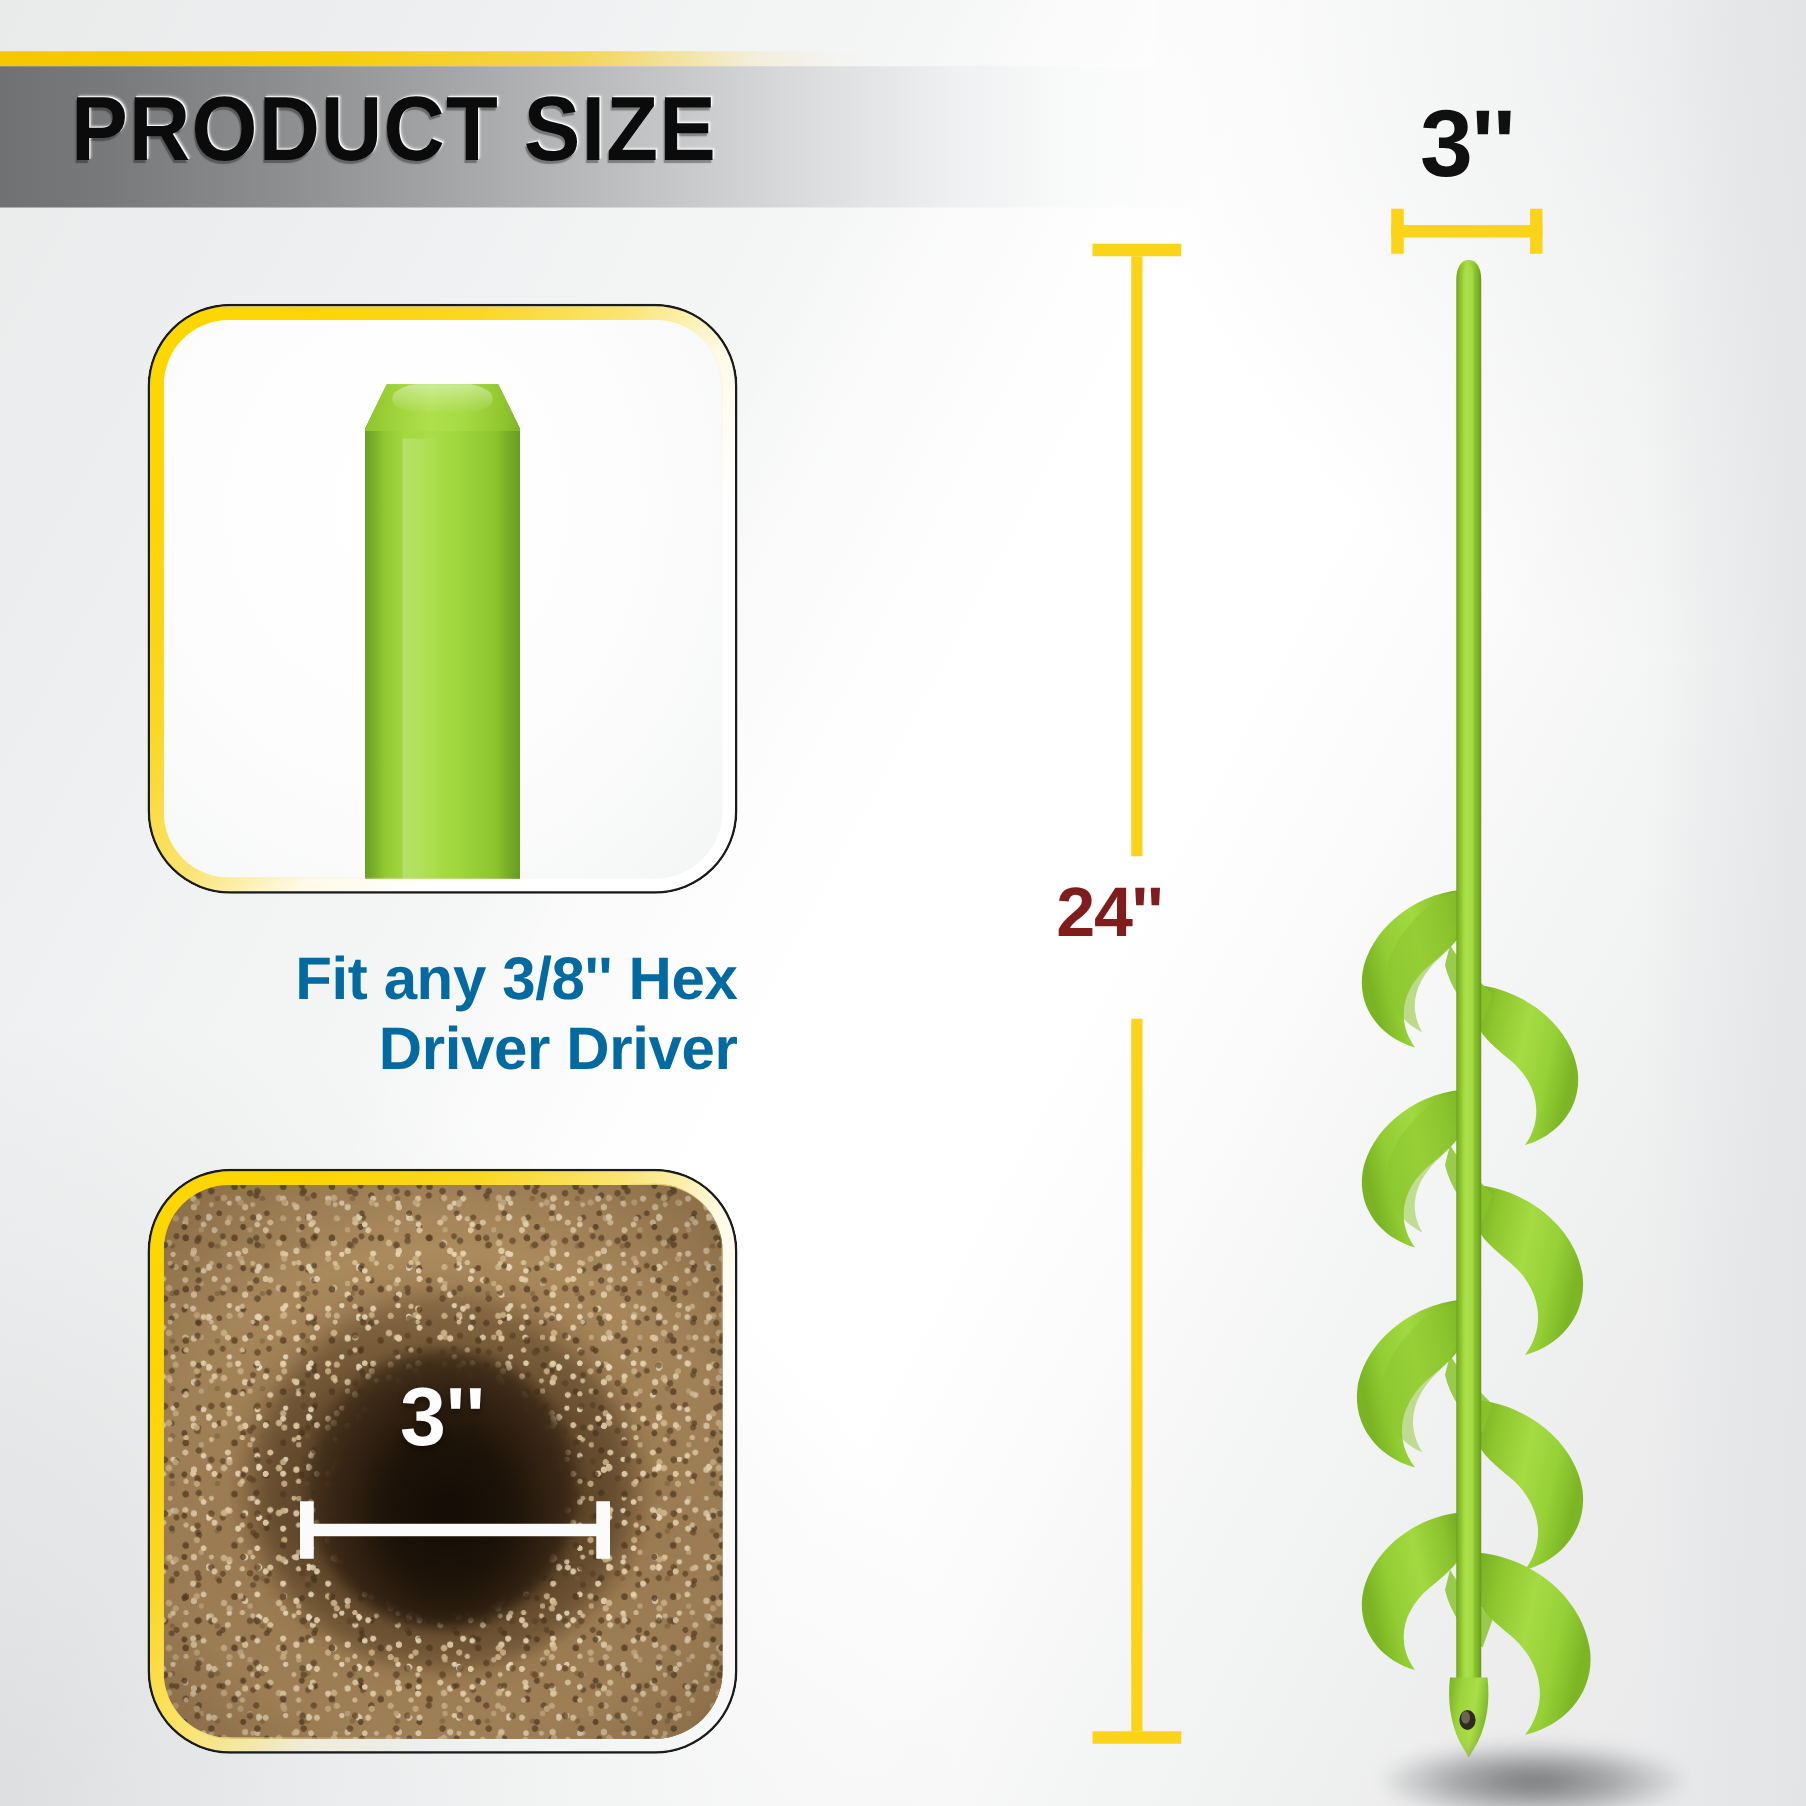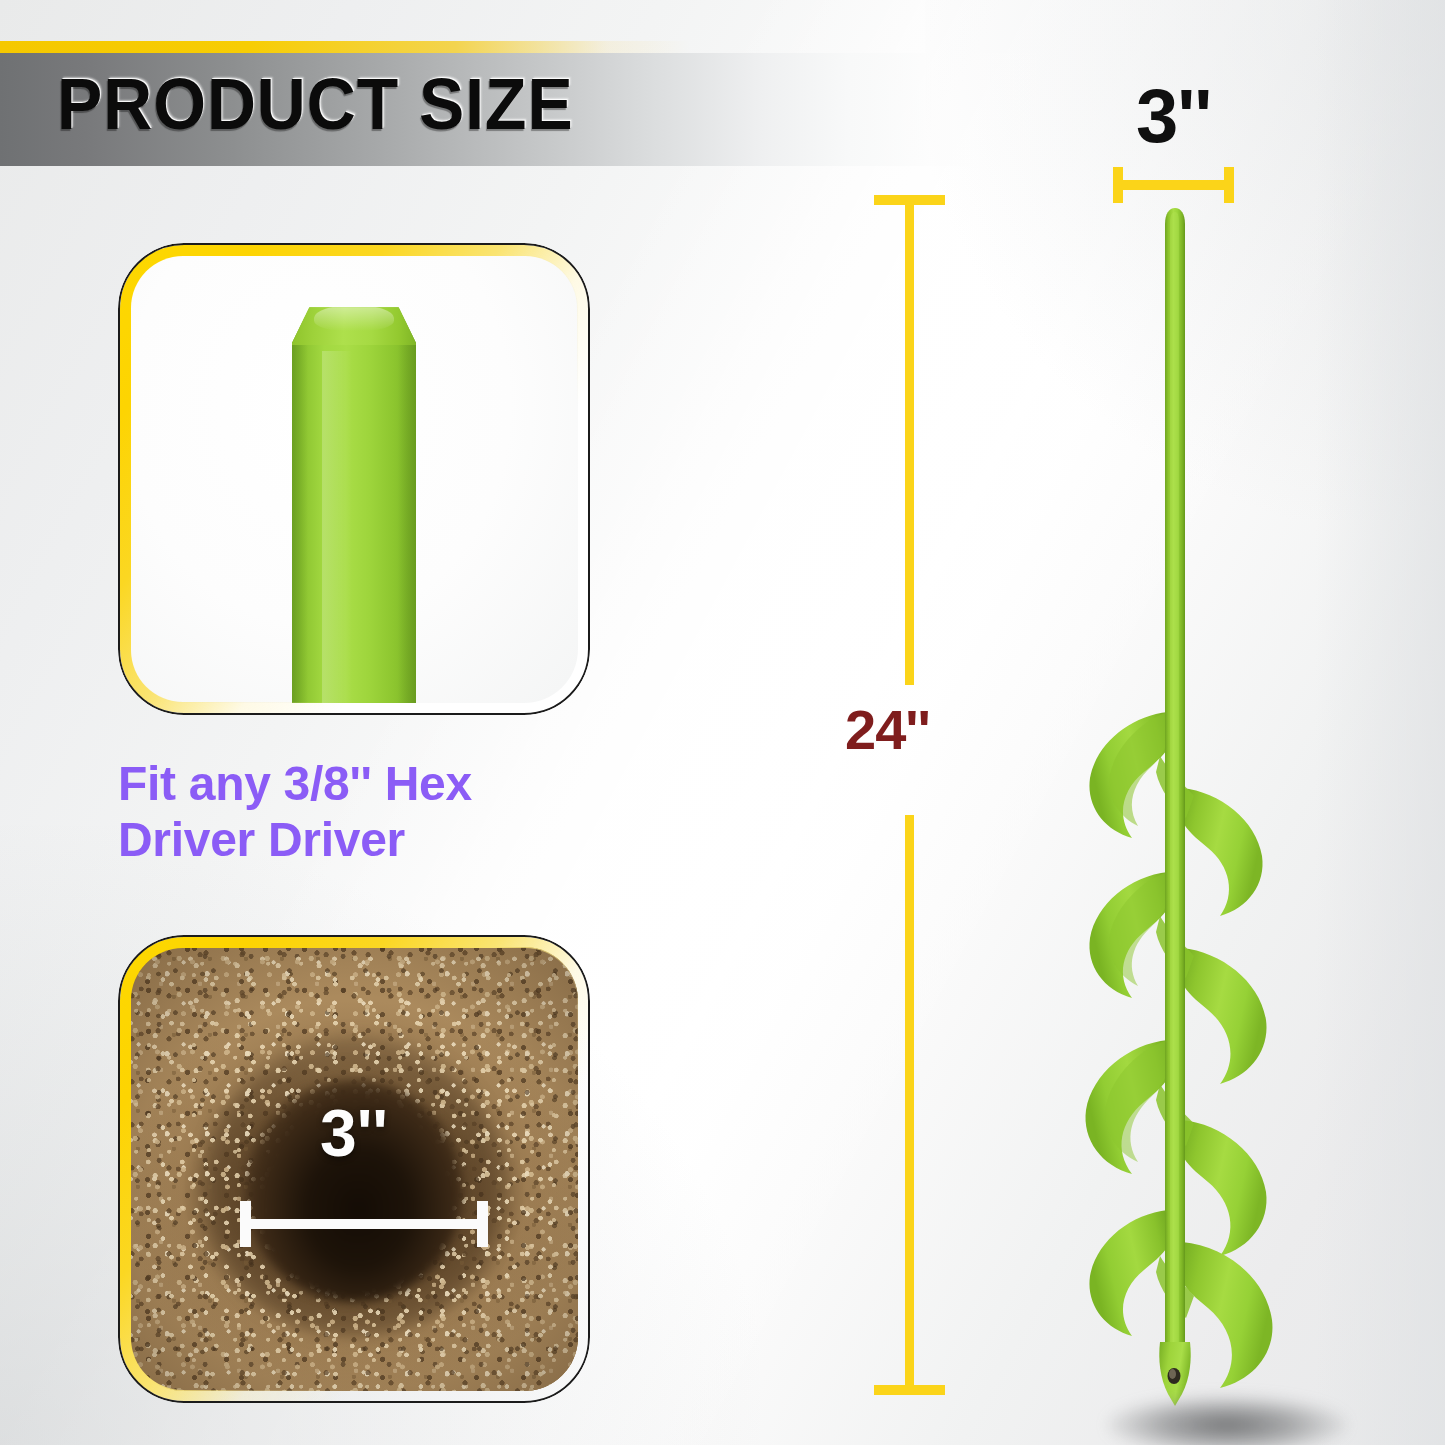--- a/index.html
+++ b/index.html
@@ -235,25 +235,25 @@
     bottom: 0;
     background: linear-gradient(90deg, rgba(255,255,255,0.22), rgba(255,255,255,0));
   }
 
   
   .caption {
     position: absolute;
     left: 118px;
     top: 756px;
     width: 472px;
-    text-align: left;
+    text-align: right;
     font-size: 48px;
     font-weight: bold;
     line-height: 1.17;
-    color: #8b5cf6;
+    color: #0369a1;
     font-family: "Liberation Sans", sans-serif;
     letter-spacing: -0.3px;
   }
 
   
   #card-soil {
     left: 118px;
     top: 935px;
     width: 472px;
     height: 468px;

